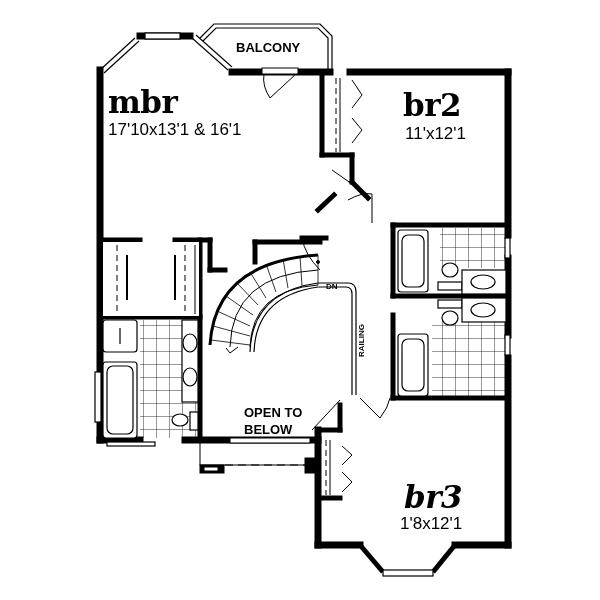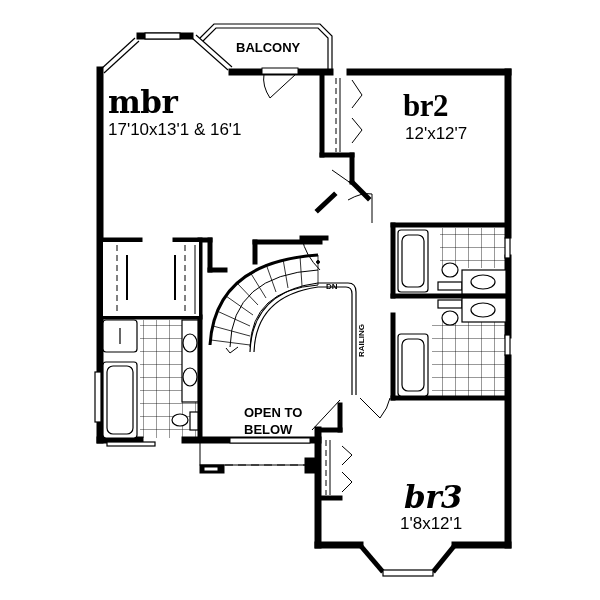--- a/index.html
+++ b/index.html
@@ -201,22 +201,22 @@
   <g stroke="#000" fill="none">
     <line x1="360" y1="545" x2="383" y2="572" stroke-width="5"></line>
     <line x1="455" y1="545" x2="433" y2="572" stroke-width="5"></line>
     <rect x="383" y="570" width="50" height="6" fill="#fff" stroke-width="1.2"></rect>
   </g>
 </svg>
 
 <div class="lbl room-name" style="left:108px;top:87px;">mbr</div>
 <div class="lbl room-dim" style="left:108px;top:121px;">17'10x13'1 &amp; 16'1</div>
 
-<div class="lbl room-name" style="left:403px;top:90px;font-family:Liberation Serif, serif;">br2</div>
-<div class="lbl room-dim" style="left:405px;top:125px;">12'x12'7</div>
+<div class="lbl room-name" style="left:403px;top:90px;">br2</div>
+<div class="lbl room-dim" style="left:405px;top:125px;">11'x12'1</div>
 
 <div class="lbl room-name" style="left:404px;top:482px;font-style:italic;">br3</div>
 <div class="lbl room-dim" style="left:400px;top:515px;">1'8x12'1</div>
 
 <div class="lbl small" style="left:236px;top:40px;">BALCONY</div>
 
 <div class="lbl small" style="left:244px;top:373px;margin-top:32px;">OPEN TO</div>
 <div class="lbl small" style="left:244px;top:390px;margin-top:32px;">BELOW</div>
 
 <div class="lbl tiny vert" style="left:357px;top:357px;">RAILING</div>

